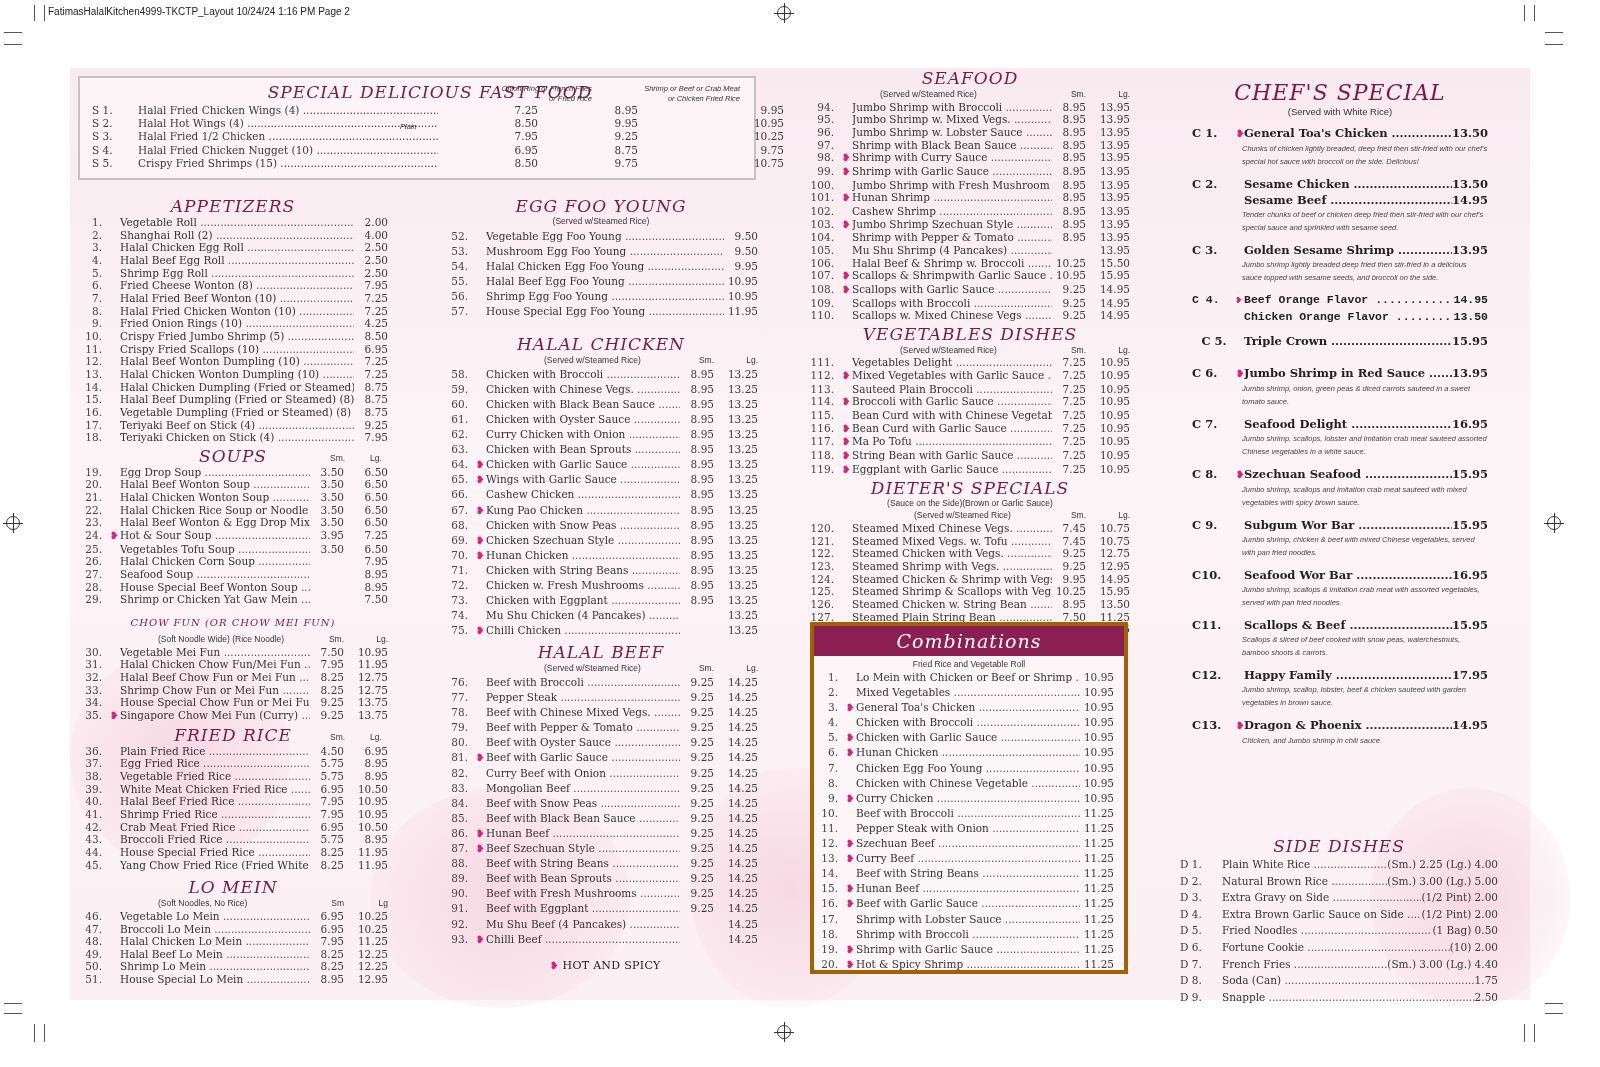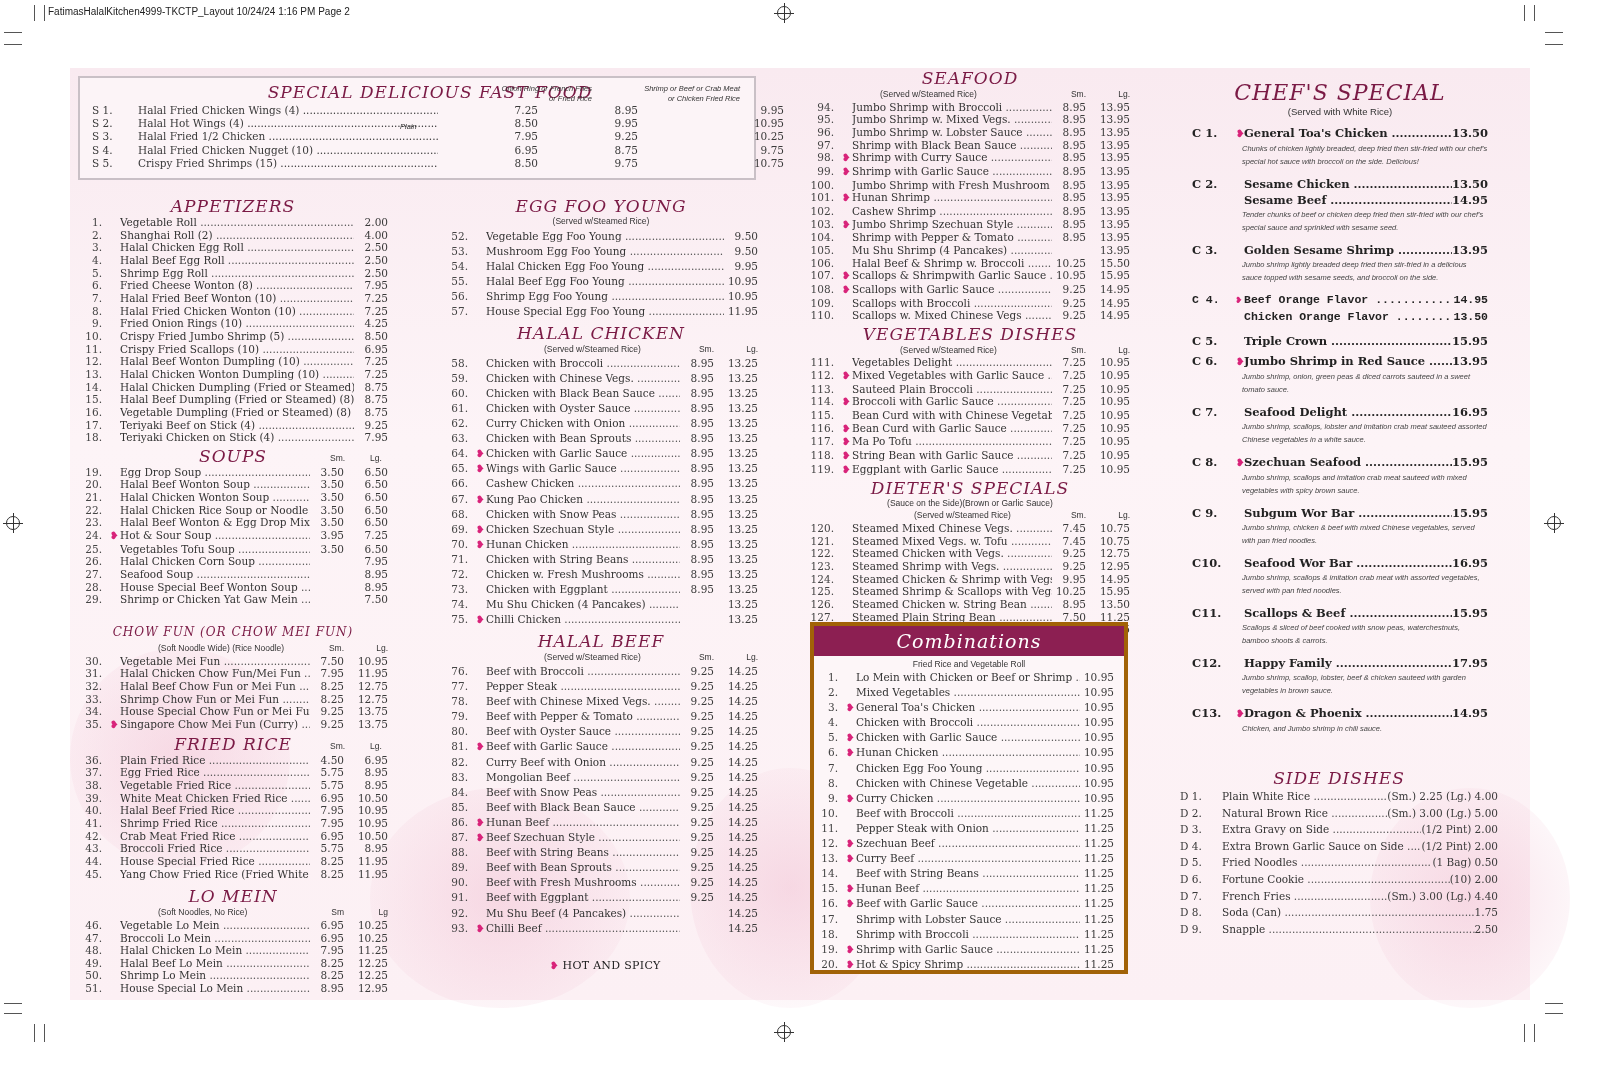--- a/index.html
+++ b/index.html
@@ -327,21 +327,21 @@
         <span class="p2">8.95</span>
       </div>
       <div class="row">
         <span class="num">29.</span>
         <span class="pep"></span>
         <span class="name">Shrimp or Chicken Yat Gaw Mein</span>
         <span class="p1"></span>
         <span class="p2">7.50</span>
       </div>
     </div>
-  <div class="title" style="margin-top:16px;font-size:12px">Chow Fun (or Chow Mei Fun)</div>
+  <div class="title" style="margin-top:7px;font-size:10px">Chow Fun (or Chow Mei Fun)</div>
   <div class="row hdr" style="padding-left:80px">
       <span style="flex:1">(Soft Noodle Wide) (Rice Noodle)</span>
       <span style="width:44px;text-align:right">Sm.</span>
       <span style="width:44px;text-align:right">Lg.</span>
     </div>
   <div>
       <div class="row">
         <span class="num">30.</span>
         <span class="pep"></span>
         <span class="name">Vegetable Mei Fun</span>
@@ -547,21 +547,21 @@
         <span class="name">Shrimp Egg Foo Young</span>
         <span class="p1">10.95</span>
       </div>
       <div class="row">
         <span class="num">57.</span>
         <span class="pep"></span>
         <span class="name">House Special Egg Foo Young</span>
         <span class="p1">11.95</span>
       </div>
     </div>
-  <div class="title" style="margin-top:4px">Halal Chicken</div>
+  <div class="title" style="margin-top:15px">Halal Chicken</div>
   <div class="row hdr" style="padding-left:100px">
       <span style="flex:1">(Served w/Steamed Rice)</span>
       <span style="width:44px;text-align:right">Sm.</span>
       <span style="width:44px;text-align:right">Lg.</span>
     </div>
   <div style="line-height:15.1px">
       <div class="row">
         <span class="num">58.</span>
         <span class="pep"></span>
         <span class="name">Chicken with Broccoli</span>
@@ -1269,21 +1269,21 @@
           <span class="chef-name">Beef Orange Flavor</span>
           <span class="chef-price">14.95</span>
         </div>
         <div class="chef-row">
           <span class="chef-num"></span>
           <span class="pep" style="width: 8px;"></span>
           <span class="chef-name">Chicken Orange Flavor</span>
           <span class="chef-price">13.50</span>
         </div>
       </div>
-      <div style="margin-bottom: 4px;">
+      <div style="margin-bottom: 16px; text-align: center;">
         <div class="chef-row">
           <span class="chef-num">C  5.</span>
           <span class="pep" style="width: 8px;"></span>
           <span class="chef-name">Triple Crown</span>
           <span class="chef-price">15.95</span>
         </div>
       </div>
       <div style="margin-bottom: 8px;">
         <div class="chef-row">
           <span class="chef-num">C  6.</span>
@@ -1351,21 +1351,21 @@
         <div class="chef-row">
           <span class="chef-num">C13.</span>
           <span class="pep" style="width: 8px;">❥</span>
           <span class="chef-name">Dragon &amp; Phoenix</span>
           <span class="chef-price">14.95</span>
         </div>
         <div class="chef-desc">Chicken, and Jumbo shrimp in chili sauce.</div>
       </div>
     </div>
 </div>
-<div class="col" style="left:1180px;top:768px;width:318px">
+<div class="col" style="left:1180px;top:836px;width:318px">
   <div class="title">Side Dishes</div>
   <div id="side-list" style="line-height:16.6px">
       <div class="row">
         <span style="width: 42px; flex: 0 0 auto;">D  1.</span>
         <span class="name">Plain White Rice</span>
         <span>(Sm.) 2.25  (Lg.) 4.00</span>
       </div>
       <div class="row">
         <span style="width: 42px; flex: 0 0 auto;">D  2.</span>
         <span class="name">Natural Brown Rice</span>

